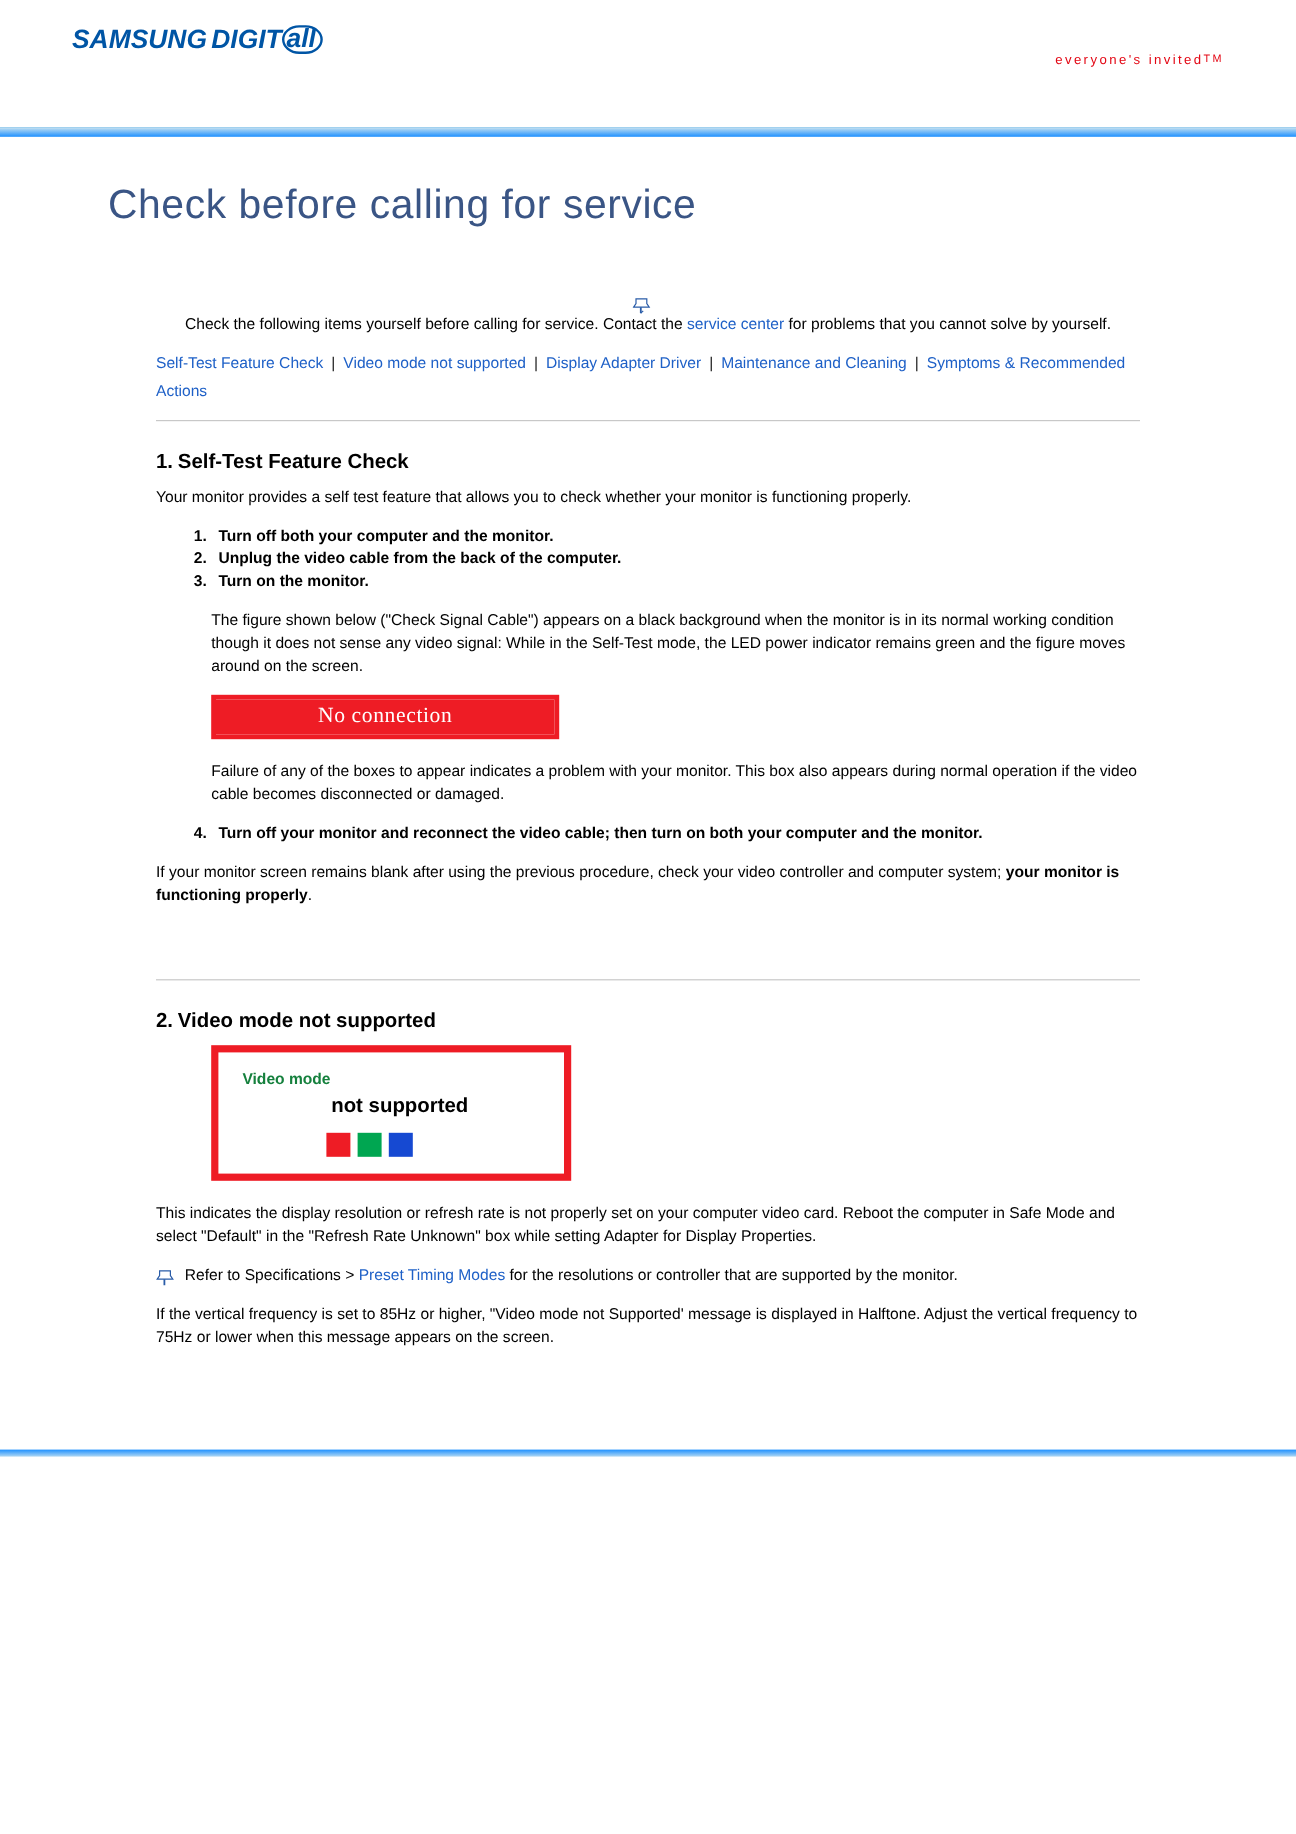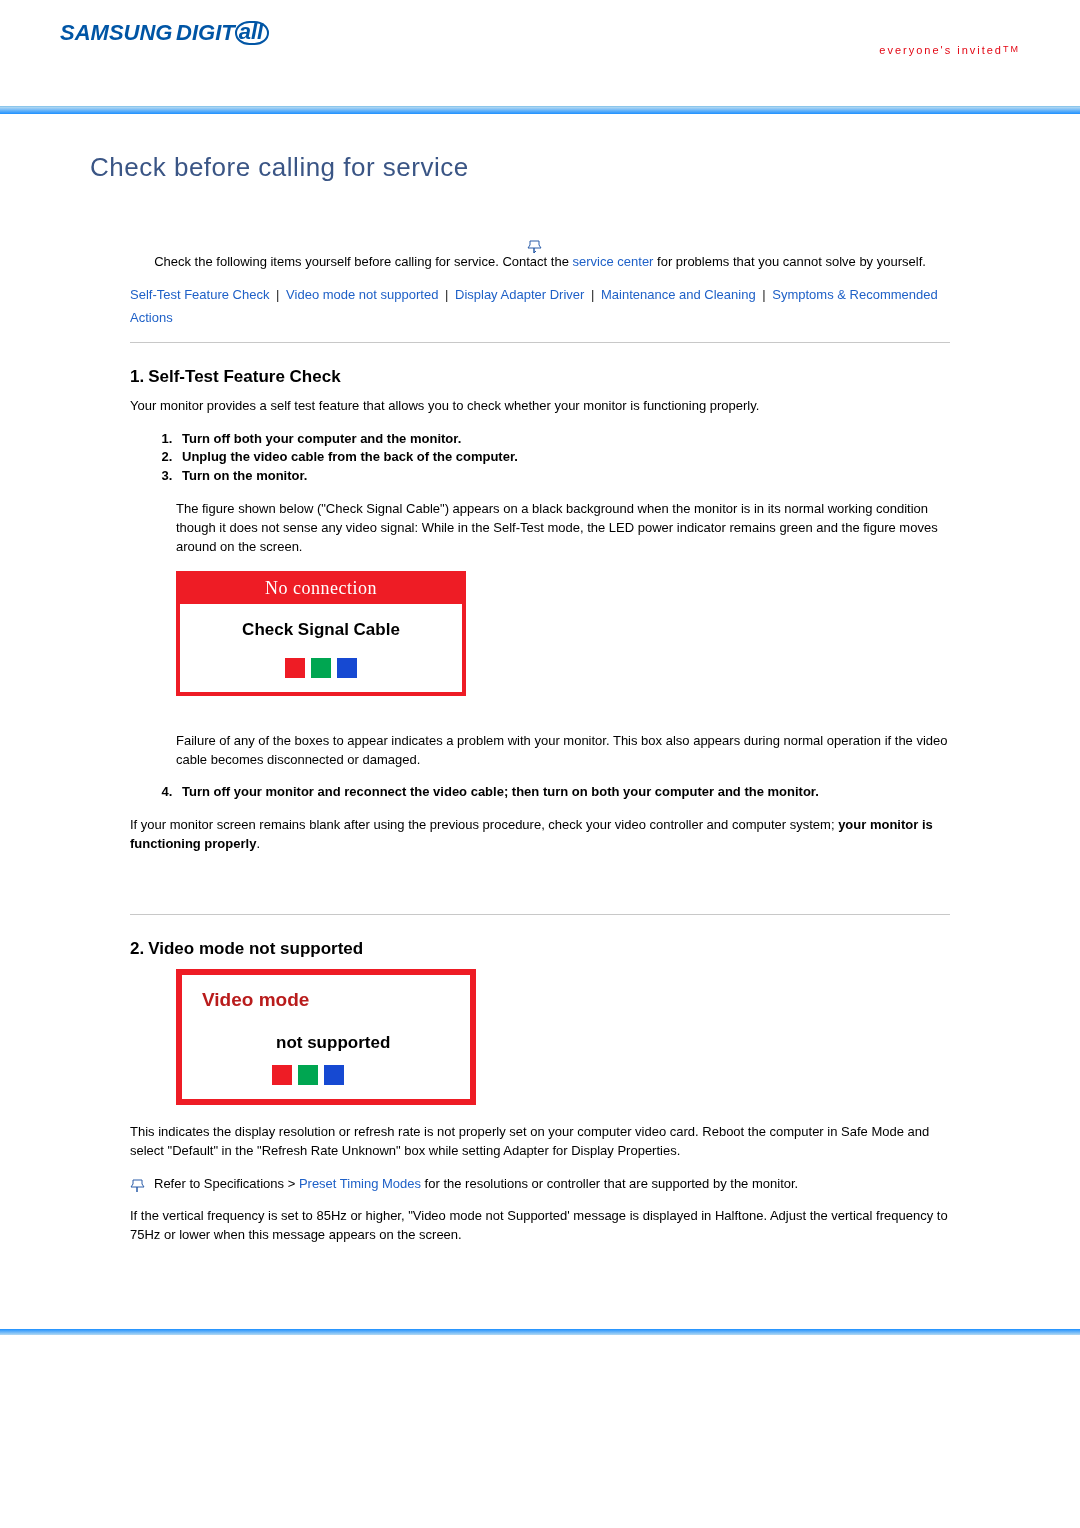--- a/index.html
+++ b/index.html
@@ -61,21 +61,21 @@
       font-size: 9px;
       color: #e30613;
       vertical-align: top;
     }
     .top-grad {
       height: 8px;
       background: linear-gradient(to bottom, #b3d9f2 0%, #1e90ff 100%);
       border-top: 1px solid #8cc6eb;
     }
     .page-title {
-      font-size: 26px;
+      font-size: 34px;
       font-weight: normal;
       color: #3a5585;
       padding: 18px 0 24px 30px;
       letter-spacing: 0.5px;
     }
     .content {
       width: 820px;
       margin: 0 auto;
       padding-top: 30px;
     }
@@ -133,21 +133,21 @@
     }
     .step-text {
       margin-left: 46px;
       line-height: 1.45;
       margin-bottom: 14px;
     }
     
     .osd-box {
       width: 290px;
       margin-left: 46px;
-      margin-bottom: 36px;
+      margin-bottom: 18px;
       background: #fff;
       border: 4px solid #ee1c25;
     }
     .osd-header {
       background: #ee1c25;
       color: #fff;
       font-family: "Times New Roman", serif;
       font-size: 18px;
       text-align: center;
       padding: 3px 0 5px 0;
@@ -174,24 +174,24 @@
     .osd-box2 {
       width: 300px;
       margin-left: 46px;
       margin-bottom: 18px;
       background: #fff;
       border: 6px solid #ee1c25;
       padding: 14px 16px 10px 20px;
     }
     .osd-box2 .line1 {
       font-family: Arial, sans-serif;
-      font-size: 19px;
-      font-weight: bold;
-      color: #b91c1c;
-      margin-bottom: 22px;
+      font-size: 13px;
+      font-weight: bold;
+      color: #15803d;
+      margin-bottom: 6px;
     }
     .osd-box2 .line2 {
       font-family: Arial, sans-serif;
       font-size: 17px;
       font-weight: bold;
       color: #000;
       padding-left: 74px;
       margin-bottom: 12px;
     }
     .osd-box2 .color-row {
@@ -285,28 +285,20 @@
     <ol class="steps">
       <li>Turn off both your computer and the monitor.</li>
       <li>Unplug the video cable from the back of the computer.</li>
       <li>Turn on the monitor.</li>
     </ol>
 
     <div class="step-text">The figure shown below ("Check Signal Cable") appears on a black background when the monitor is in its normal working condition though it does not sense any video signal: While in the Self-Test mode, the LED power indicator remains green and the figure moves around on the screen.</div>
 
     <div class="osd-box">
       <div class="osd-header">No connection</div>
-      <div class="osd-main">
-        <div class="osd-text">Check Signal Cable</div>
-        <div class="color-row">
-          <div class="color-square sq-red"></div>
-          <div class="color-square sq-green"></div>
-          <div class="color-square sq-blue"></div>
-        </div>
-      </div>
     </div>
 
     <div class="step-text">Failure of any of the boxes to appear indicates a problem with your monitor. This box also appears during normal operation if the video cable becomes disconnected or damaged.</div>
 
     <ol class="steps" start="4">
       <li>Turn off your monitor and reconnect the video cable; then turn on both your computer and the monitor.</li>
     </ol>
 
     <div class="body-text">
       <span>If your monitor screen remains blank after using the previous procedure, check your video controller and computer system; </span><span class="bold">your monitor is functioning properly</span><span>.</span>

